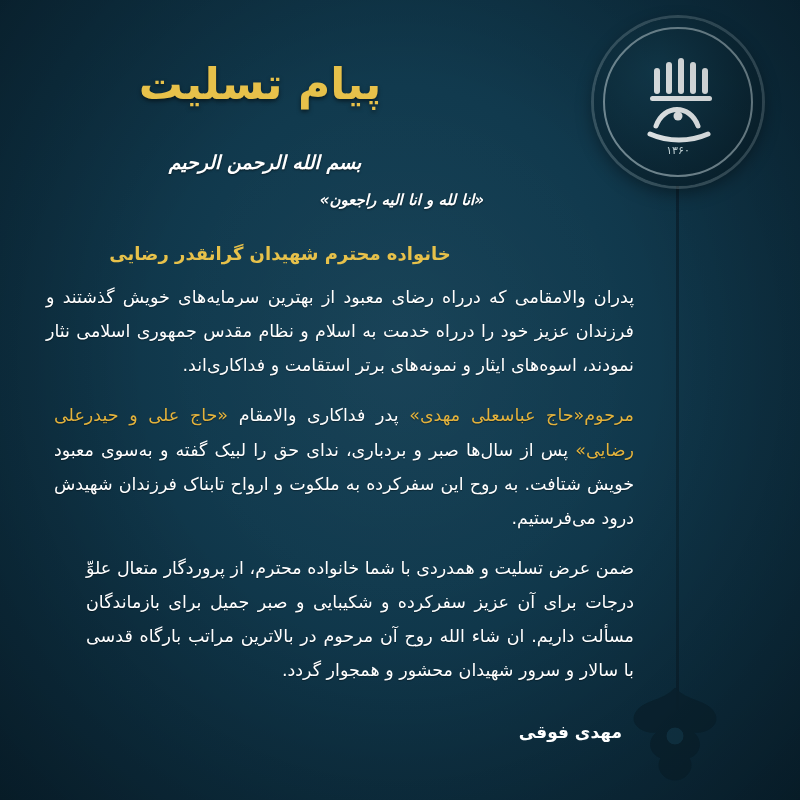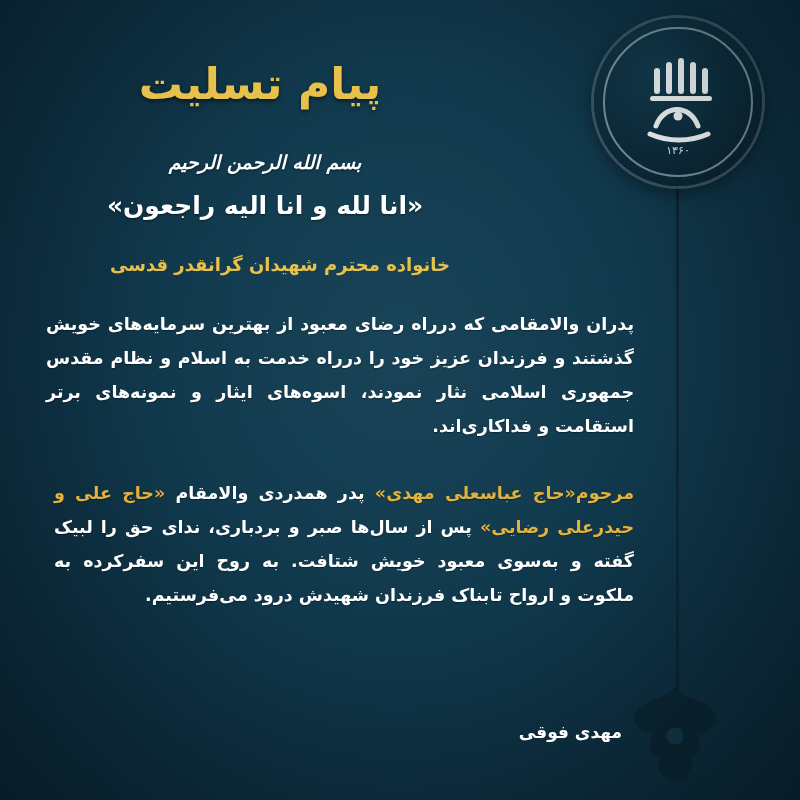--- a/index.html
+++ b/index.html
@@ -102,44 +102,45 @@
     margin: 42px 150px 0 0;
     text-align: center;
     color: #ffffff;
     font-size: 19px;
     font-weight: bold;
     text-shadow: 0 1px 2px rgba(0,0,0,.5);
     font-style: italic;
   }
   #shahadat {
     margin: 18px 150px 0 0;
-    text-align: center;
-    color: #ffffff;
-    font-size: 25px;
+    text-align: right;
+    color: #ffffff;
+    font-size: 15px;
     font-weight: bold;
     text-shadow: 0 1px 2px rgba(0,0,0,.5);
+    font-style: italic;
   }
 
   #salutation {
     margin: 34px 0 0 0;
     text-align: center;
     padding-right: 120px;
     color: #e7c14a;
     font-size: 18px;
     font-weight: bold;
   }
 
   .para {
-    margin: 32px 0 0 0;
+    margin: 16px 0 0 0;
     color: #ffffff;
     font-size: 17.5px;
     line-height: 1.95;
     text-align: justify;
     text-justify: inter-word;
-    font-weight: bold;
+    font-weight: normal;
     text-shadow: 0 1px 1px rgba(0,0,0,.35);
   }
   .para.p2 { padding-left: 8px; }
   .para.p3 { padding-left: 40px; }
 
   .hl {
     color: #e3b23c;
   }
 
   #signature {
@@ -198,25 +199,26 @@
 
   <div id="vignette"></div>
 
   <div id="content">
 
     <div id="title">پیام تسلیت</div>
 
     <div id="basmalah">بسم الله الرحمن الرحیم</div>
     <div id="shahadat">«انا لله و انا الیه راجعون»</div>
 
-    <div id="salutation">خانواده محترم شهیدان گرانقدر قدسی</div>
+    <div id="salutation">خانواده محترم شهیدان گرانقدر رضایی</div>
 
     <p class="para p1">پدران والامقامی که درراه رضای معبود از بهترین سرمایه‌های خویش گذشتند و فرزندان عزیز خود را درراه خدمت به اسلام و نظام مقدس جمهوری اسلامی نثار نمودند، اسوه‌های ایثار و نمونه‌های برتر استقامت و فداکاری‌اند.</p>
 
-    <p class="para p2"><span class="hl">مرحوم«حاج عباسعلی مهدی»</span><span> پدر همدردی والامقام </span><span class="hl">«حاج علی و حیدرعلی رضایی»</span><span> پس از سال‌ها صبر و بردباری، ندای حق را لبیک گفته و به‌سوی معبود خویش شتافت. به روح این سفرکرده به ملکوت و ارواح تابناک فرزندان شهیدش درود می‌فرستیم.</span></p>
-
+    <p class="para p2"><span class="hl">مرحوم«حاج عباسعلی مهدی»</span><span> پدر فداکاری والامقام </span><span class="hl">«حاج علی و حیدرعلی رضایی»</span><span> پس از سال‌ها صبر و بردباری، ندای حق را لبیک گفته و به‌سوی معبود خویش شتافت. به روح این سفرکرده به ملکوت و ارواح تابناک فرزندان شهیدش درود می‌فرستیم.</span></p>
+
+    <p class="para p3">ضمن عرض تسلیت و همدردی با شما خانواده محترم، از پروردگار متعال علوِّ درجات برای آن عزیز سفرکرده و شکیبایی و صبر جمیل برای بازماندگان مسألت داریم. ان شاء الله روح آن مرحوم در بالاترین مراتب بارگاه قدسی با سالار و سرور شهیدان محشور و همجوار گردد.</p>
 
     <div id="signature">
       <div id="sign-name">مهدی فوقی</div>
     </div>
 
   </div>
 </div>
 
 </body></html>

